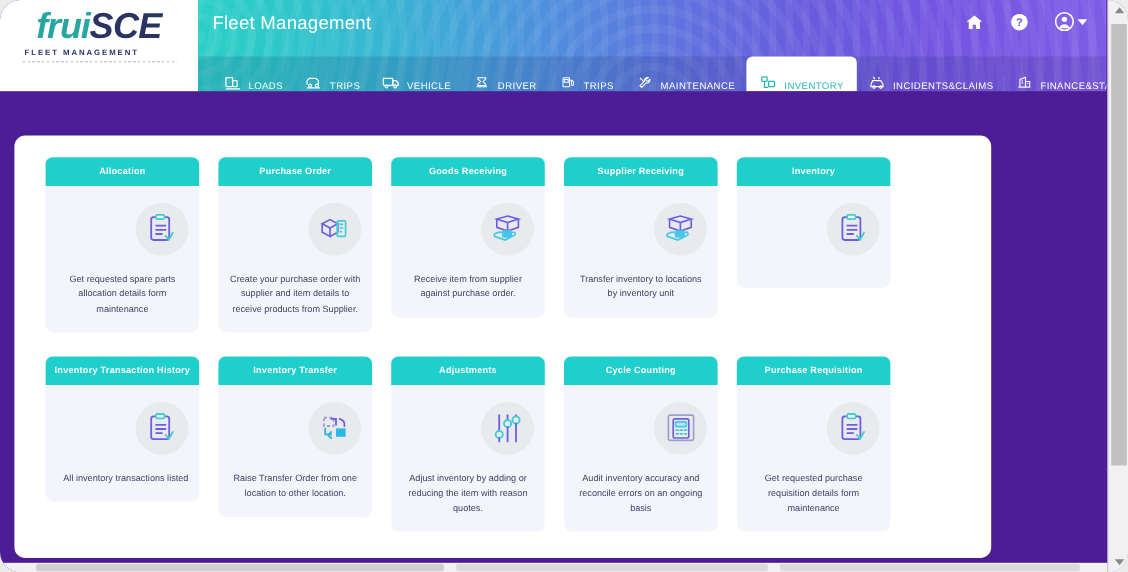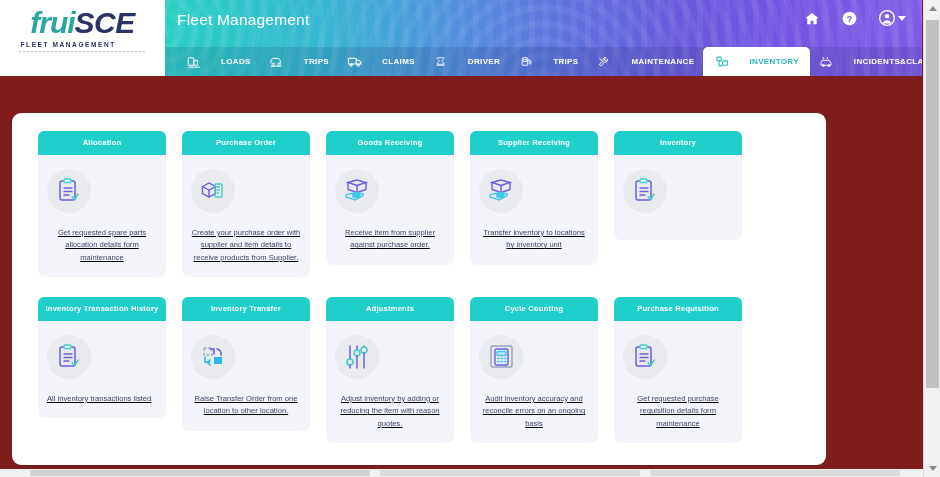--- a/index.html
+++ b/index.html
@@ -9,22 +9,23 @@
     height: 477px;
     overflow: hidden;
     background: #ececec;
     font-family: "Liberation Sans", sans-serif;
   }
 
   #app {
     position: relative;
     width: 940px;
     height: 477px;
-    background: #7f1d1d;
+    background: #4c1d95;
     overflow: hidden;
+    border-radius: 17px;
   }
 
   
   .header {
     position: absolute;
     left: 0; top: 0;
     width: 922px;
     height: 76px;
     display: flex;
     z-index: 5;
@@ -133,26 +134,26 @@
     height: 29px;
     background: rgba(22, 26, 90, 0.14);
     display: flex;
     align-items: flex-end;
     padding-left: 12px;
     z-index: 2;
   }
   .nav-item {
     height: 29px;
     display: flex;
-    align-items: center;
-    gap: 19px;
+    align-items: flex-end;
+    gap: 5px;
     padding: 0 9px;
     color: #ffffff;
     font-size: 8px;
-    font-weight: bold;
+    font-weight: normal;
     letter-spacing: .35px;
     white-space: nowrap;
     cursor: pointer;
   }
   .nav-item.active {
     background: #ffffff;
     color: #23b9b6;
     border-radius: 5px 5px 0 0;
     padding: 0 11px;
   }
@@ -203,22 +204,21 @@
     padding: 8px 4px;
     line-height: 1;
   }
 
   .tile-body {
     background: #f4f5fb;
     border-radius: 0 0 7px 7px;
     padding: 14px 9px 13px;
     display: flex;
     flex-direction: column;
-    align-items: flex-start;
-    text-decoration: underline;
+    align-items: flex-end;
   }
 
   .tile-circle {
     width: 44px; height: 44px;
     border-radius: 50%;
     background: #e9eaee;
     display: flex;
     align-items: center;
     justify-content: center;
     margin-bottom: 14px;
@@ -360,21 +360,21 @@
 
         <div class="nav-item">
           <span class="nav-ico">
             <svg width="16" height="13" viewBox="0 0 24 20" fill="none" stroke="currentColor" stroke-width="1.6">
               <rect x="2" y="5" width="12" height="9" rx="1"></rect>
               <path d="M14 8h4l3 3v3h-7z"></path>
               <circle cx="6" cy="15.5" r="1.7"></circle>
                 <circle cx="17" cy="15.5" r="1.7"></circle>
             </svg>
           </span>
-          <span>CLAIMS</span>
+          <span>VEHICLE</span>
         </div>
 
         <div class="nav-item">
           <span class="nav-ico">
             <svg width="13" height="13" viewBox="0 0 24 20" fill="none" stroke="currentColor" stroke-width="1.6">
               <path d="M6 3h12v2l-4 4 4 4v2H6v-2l4-4-4-4z"></path>
               <path d="M4 17h16"></path>
             </svg>
           </span>
           <span>DRIVER</span>

